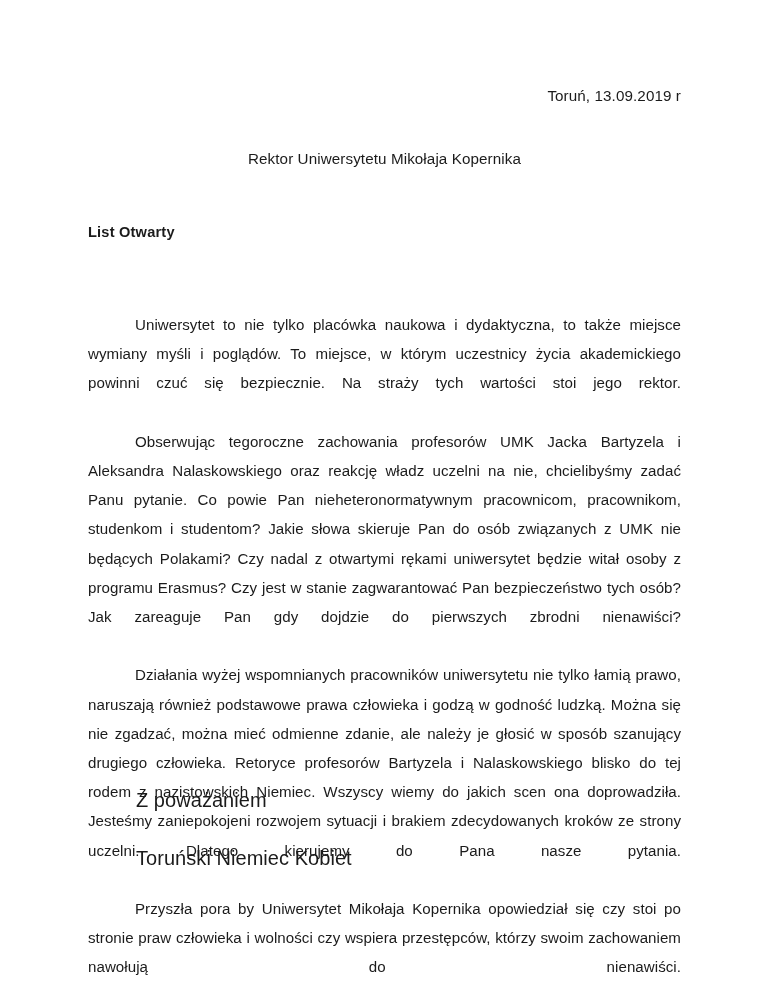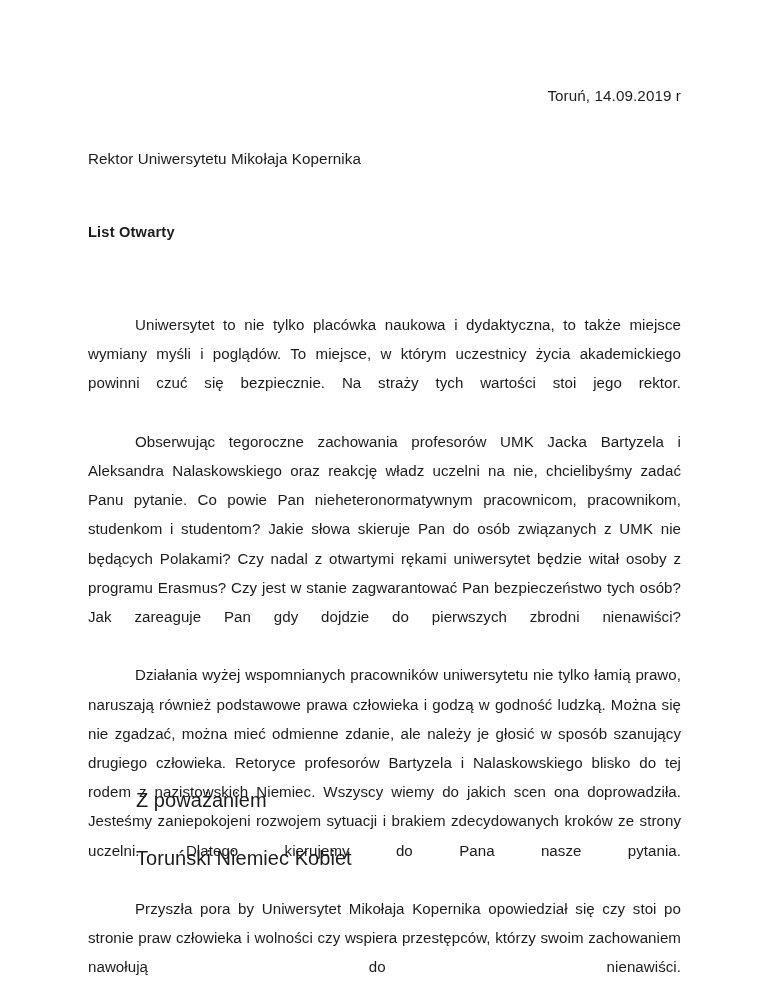--- a/index.html
+++ b/index.html
@@ -48,21 +48,21 @@
     line-height: 20px;
     letter-spacing: 0.1px;
     white-space: nowrap;
   }
 
   .addressee-block {
     position: absolute;
     top: 144px;
     left: 0;
     width: 593px;
-    text-align: left;
+    text-align: center;
   }
 
   .addressee-line {
     font-size: 15.2px;
     line-height: 29px;
     letter-spacing: 0.1px;
     white-space: nowrap;
   }
 
   
@@ -129,21 +129,21 @@
     height: 29px;
   }
 </style>
 </head>
 <body style="background: rgb(255, 255, 255); color: rgb(27, 27, 27);">
 
 <div class="page">
   <div class="content">
 
     <div class="header-block">
-      <div class="date-line">Toruń, 14.09.2019 r</div>
+      <div class="date-line">Toruń, 13.09.2019 r</div>
     </div>
 
     <div class="addressee-block">
       <div class="addressee-line">Rektor Uniwersytetu Mikołaja Kopernika</div>
     </div>
 
     <div class="doc-title">List Otwarty</div>
 
     <div class="body-block">
       <p class="para">Uniwersytet to nie tylko placówka naukowa i dydaktyczna, to także miejsce wymiany myśli i poglądów. To miejsce, w którym uczestnicy życia akademickiego powinni czuć się bezpiecznie. Na straży tych  wartości stoi jego rektor.</p>

